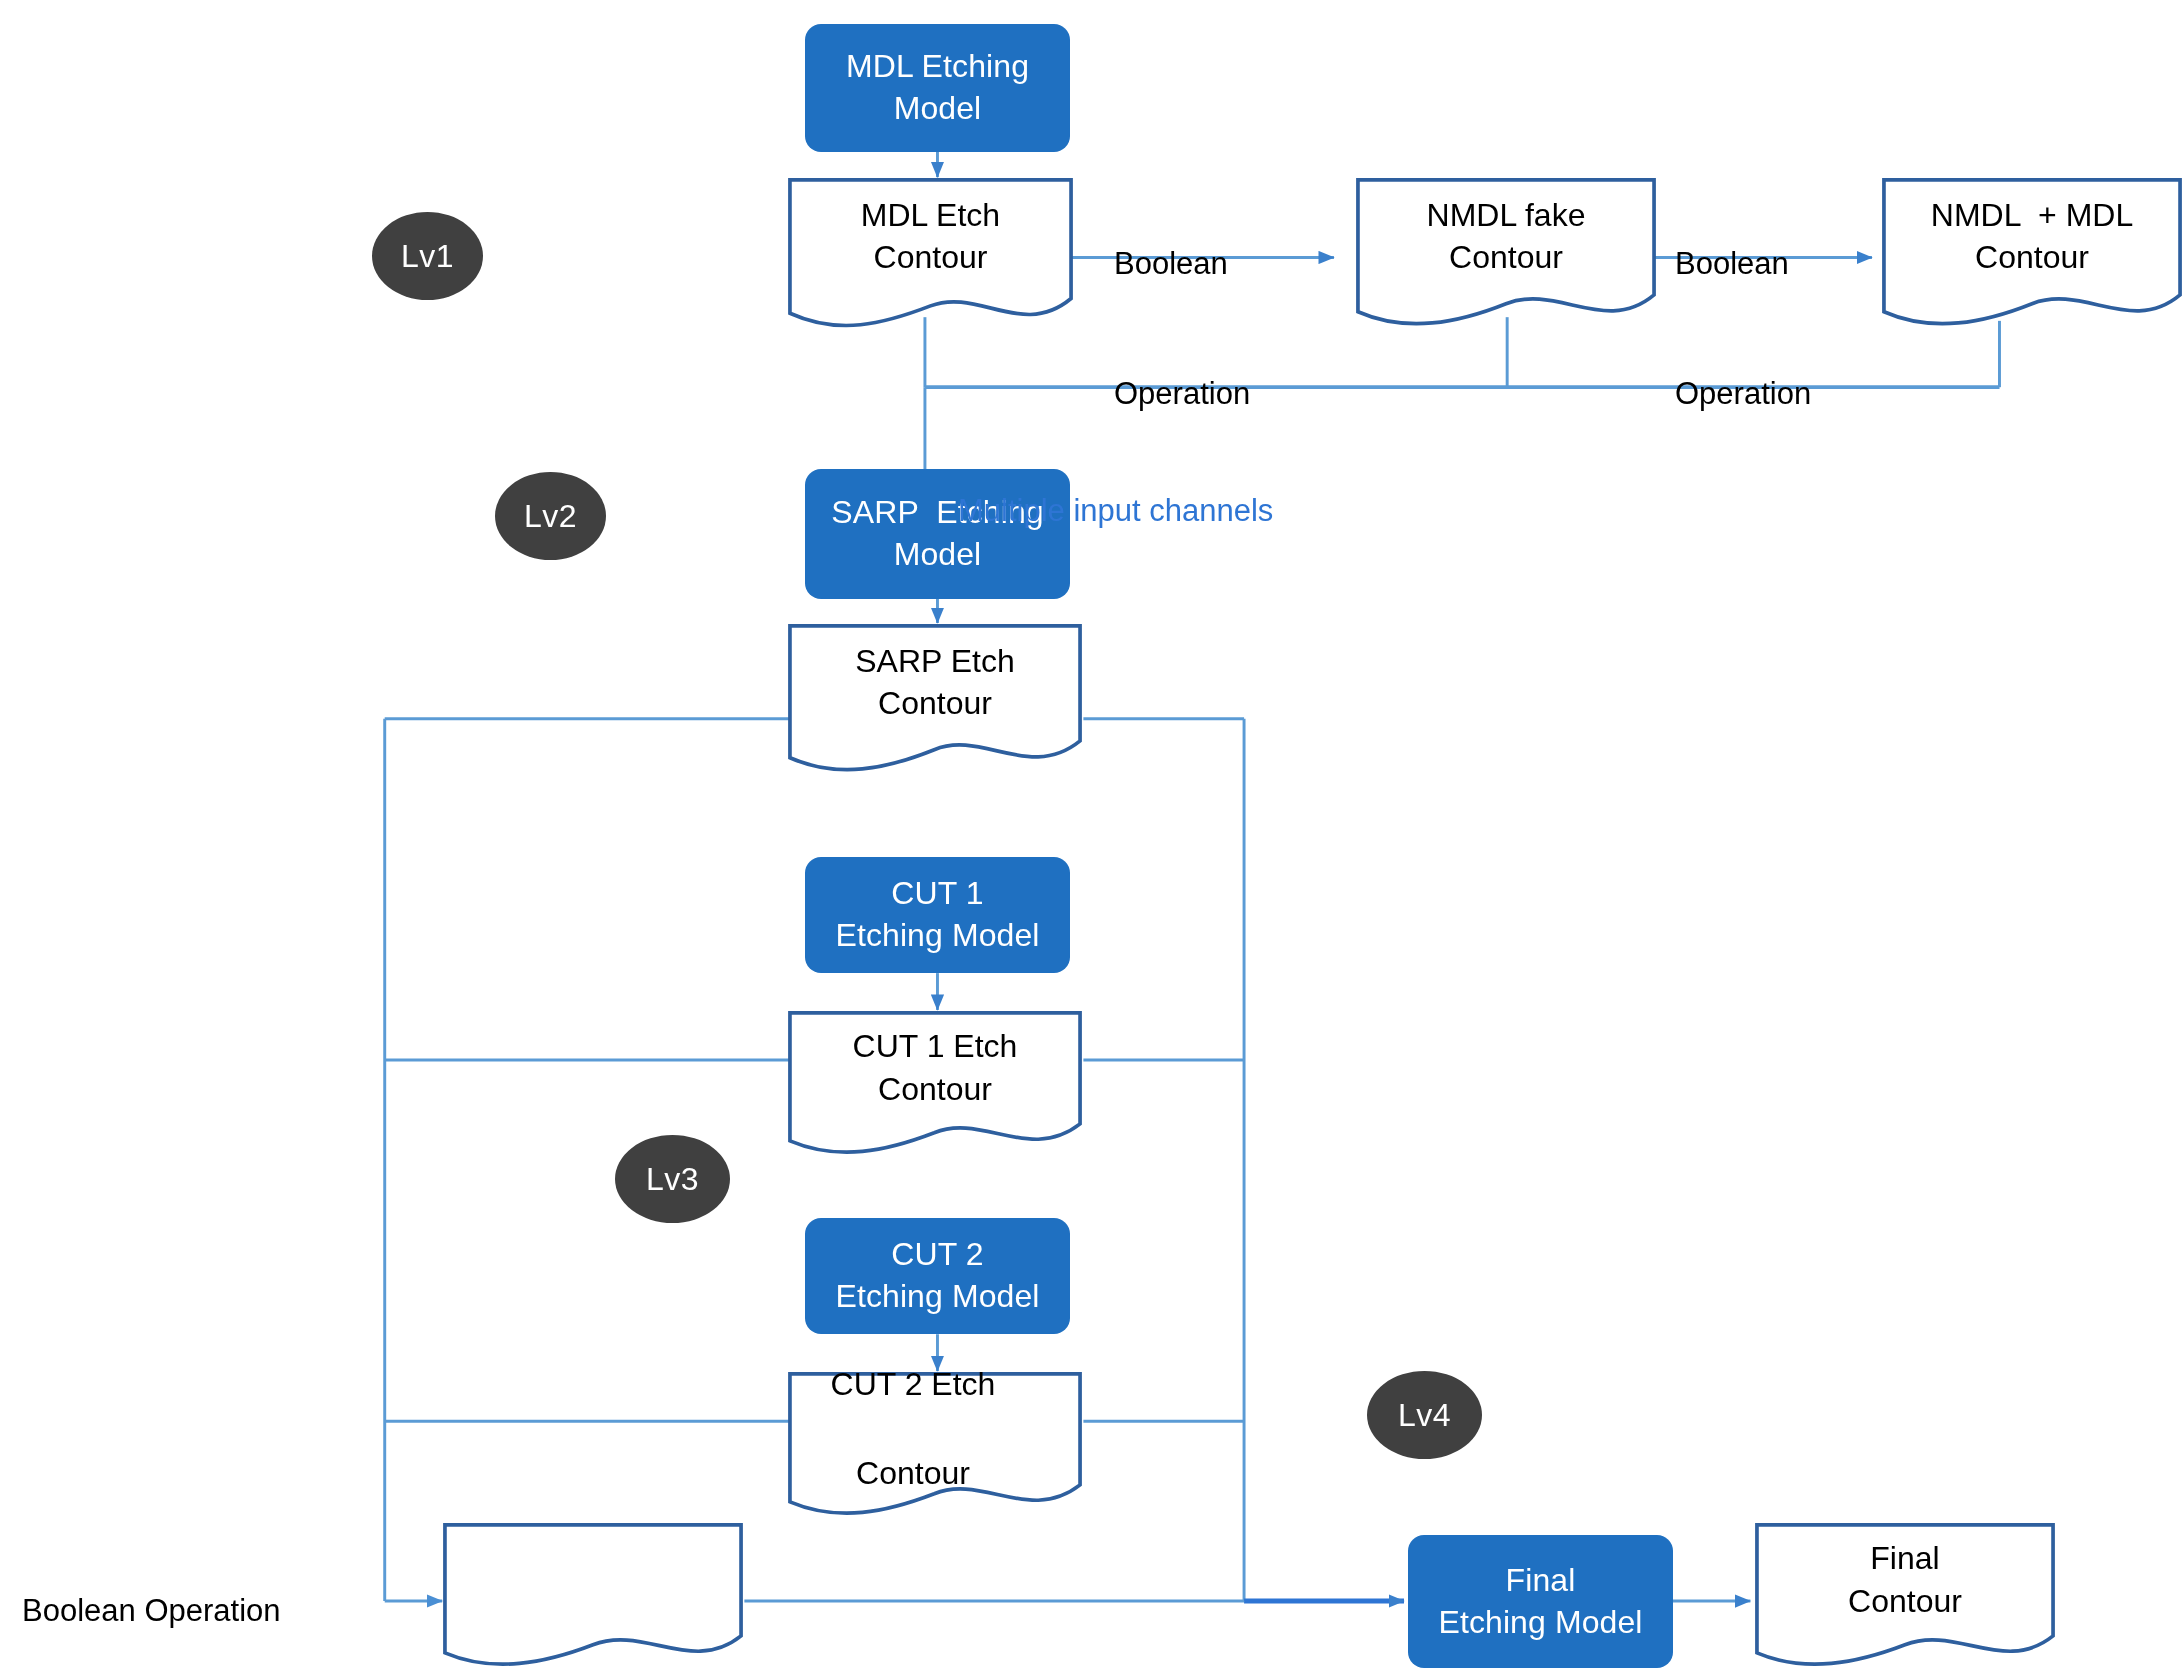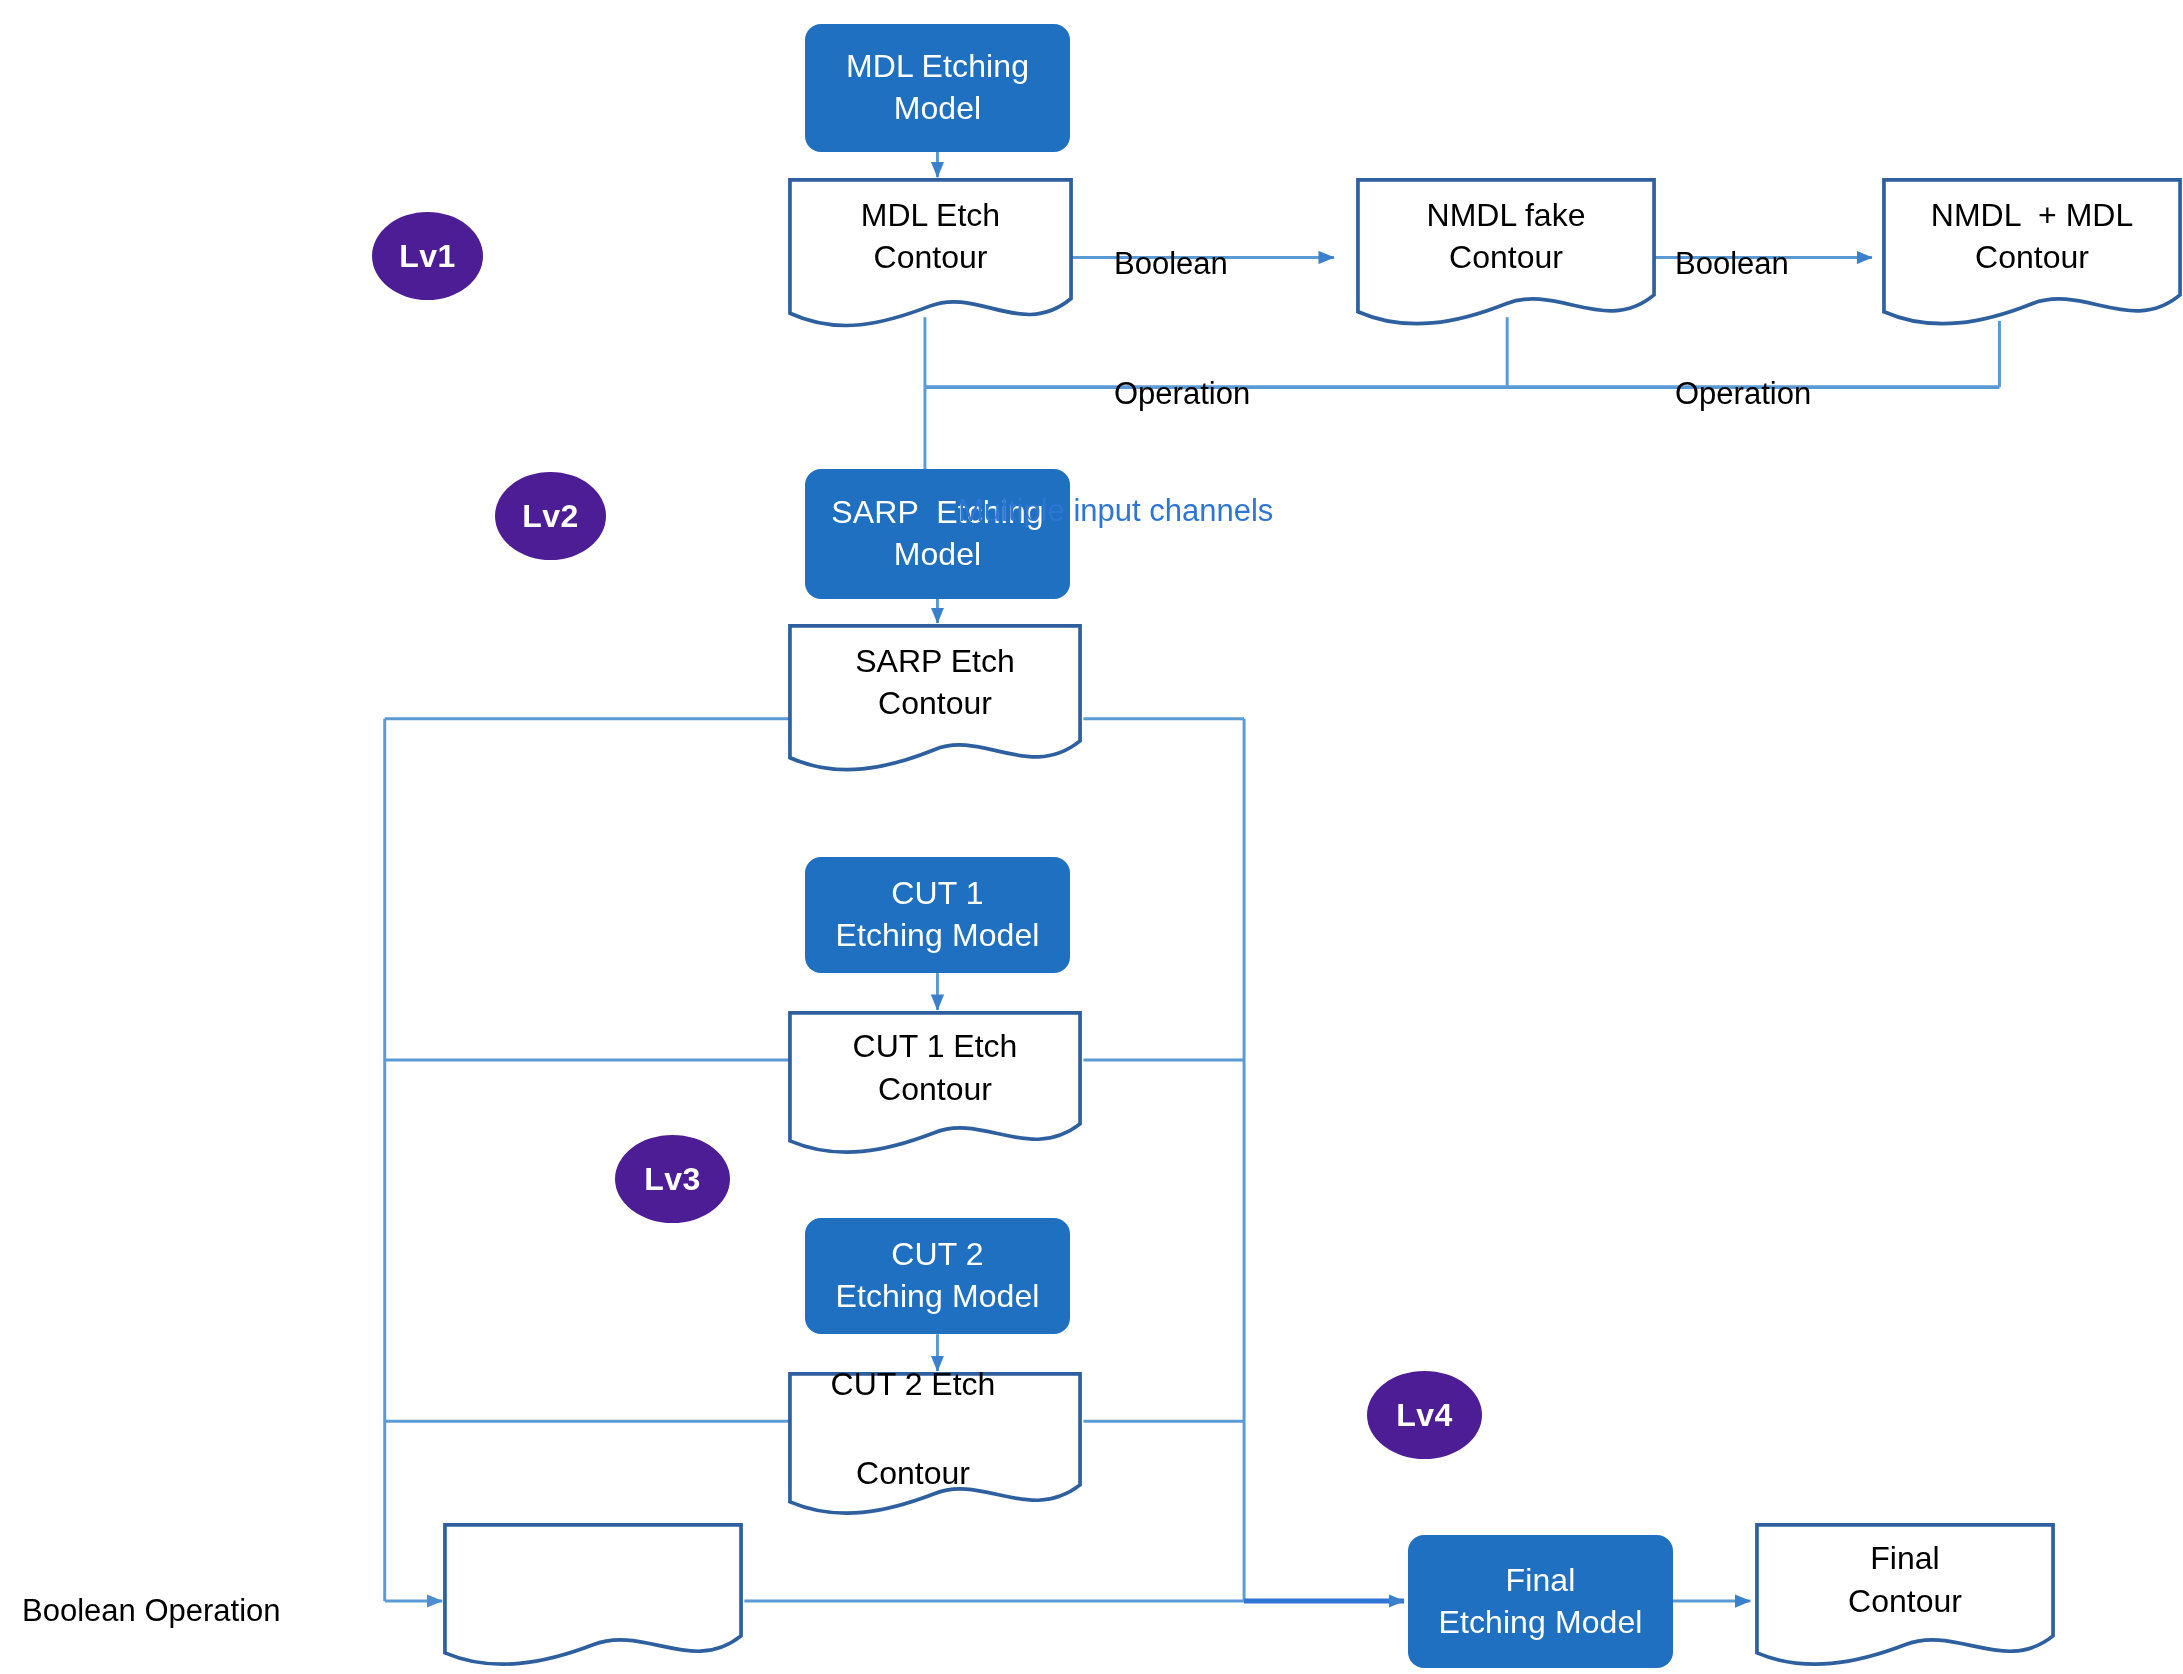--- a/index.html
+++ b/index.html
@@ -59,28 +59,28 @@
     color: #000000;
     font-size: 32px;
     line-height: 1.32;
     pointer-events: none;
   }
   .doc-label .ln { display: block; white-space: pre; }
 
   
   .badge {
     position: absolute;
-    background: #4c1d95;
+    background: #404040;
     border-radius: 50%;
     color: #ffffff;
     display: flex;
     align-items: center;
     justify-content: center;
     font-size: 32px;
-    font-weight: bold;
+    font-weight: normal;
     letter-spacing: 0.4px;
   }
 
   
   .note {
     position: absolute;
     font-size: 31px;
     line-height: 1.40;
     color: #000000;
     white-space: pre;

